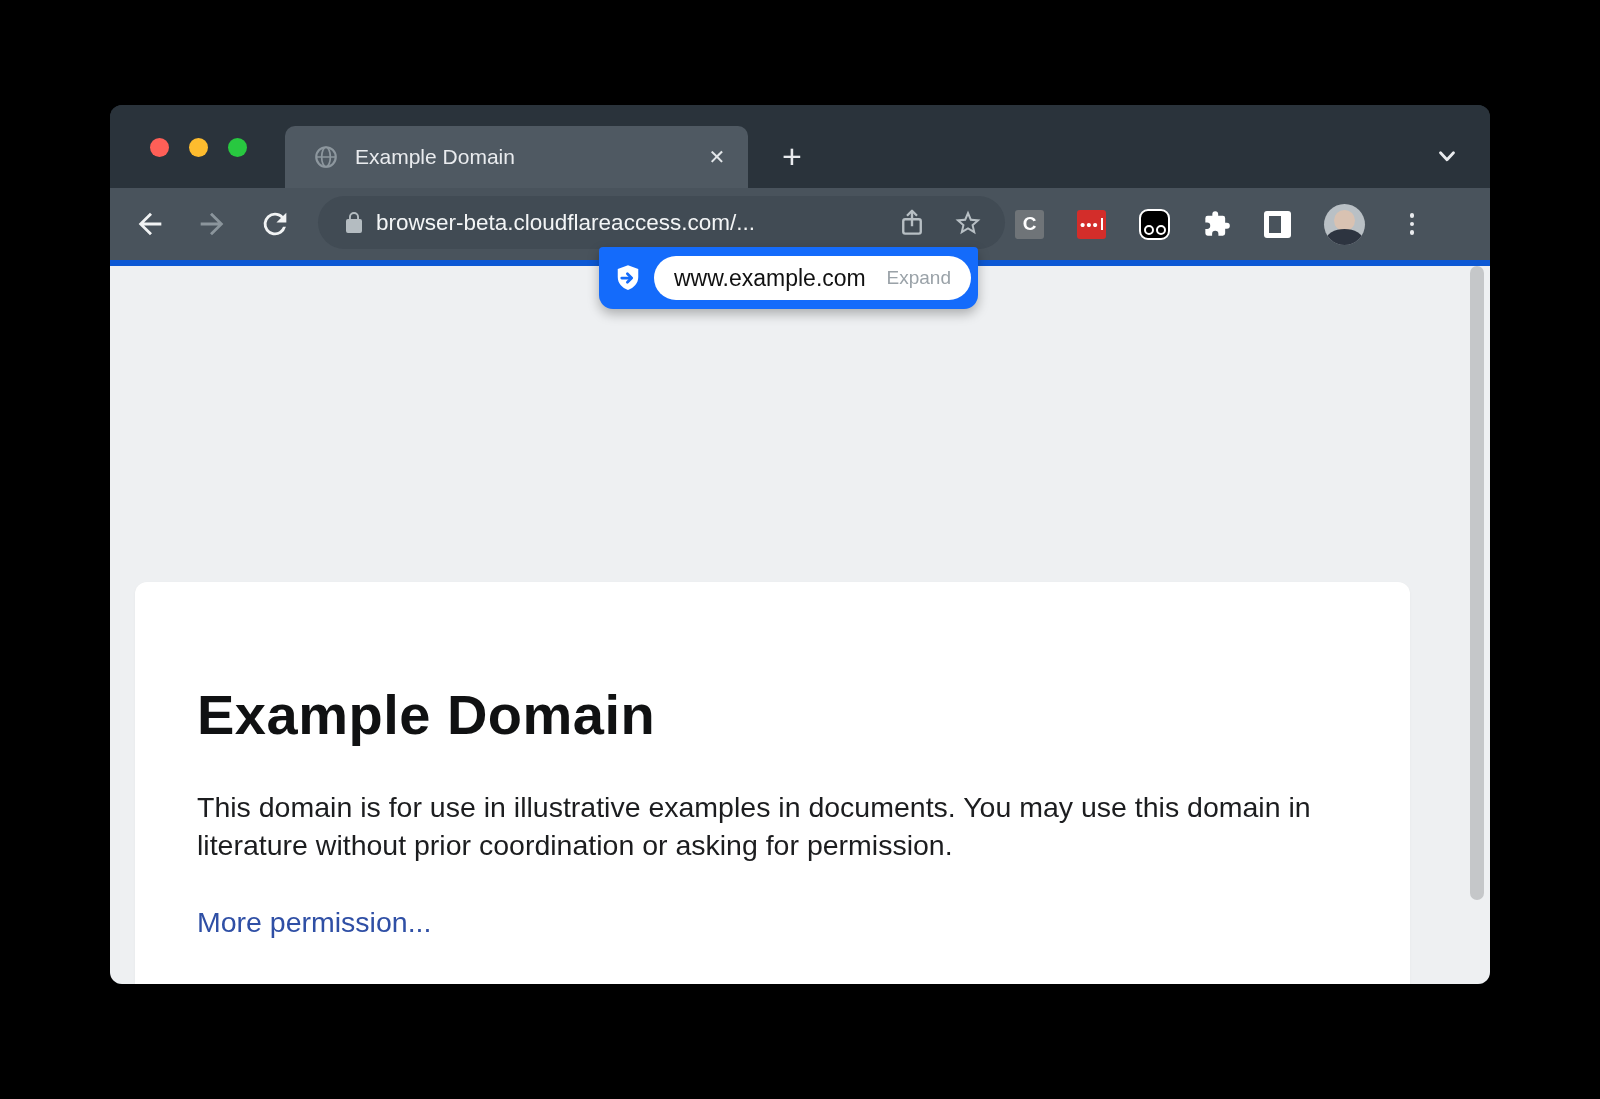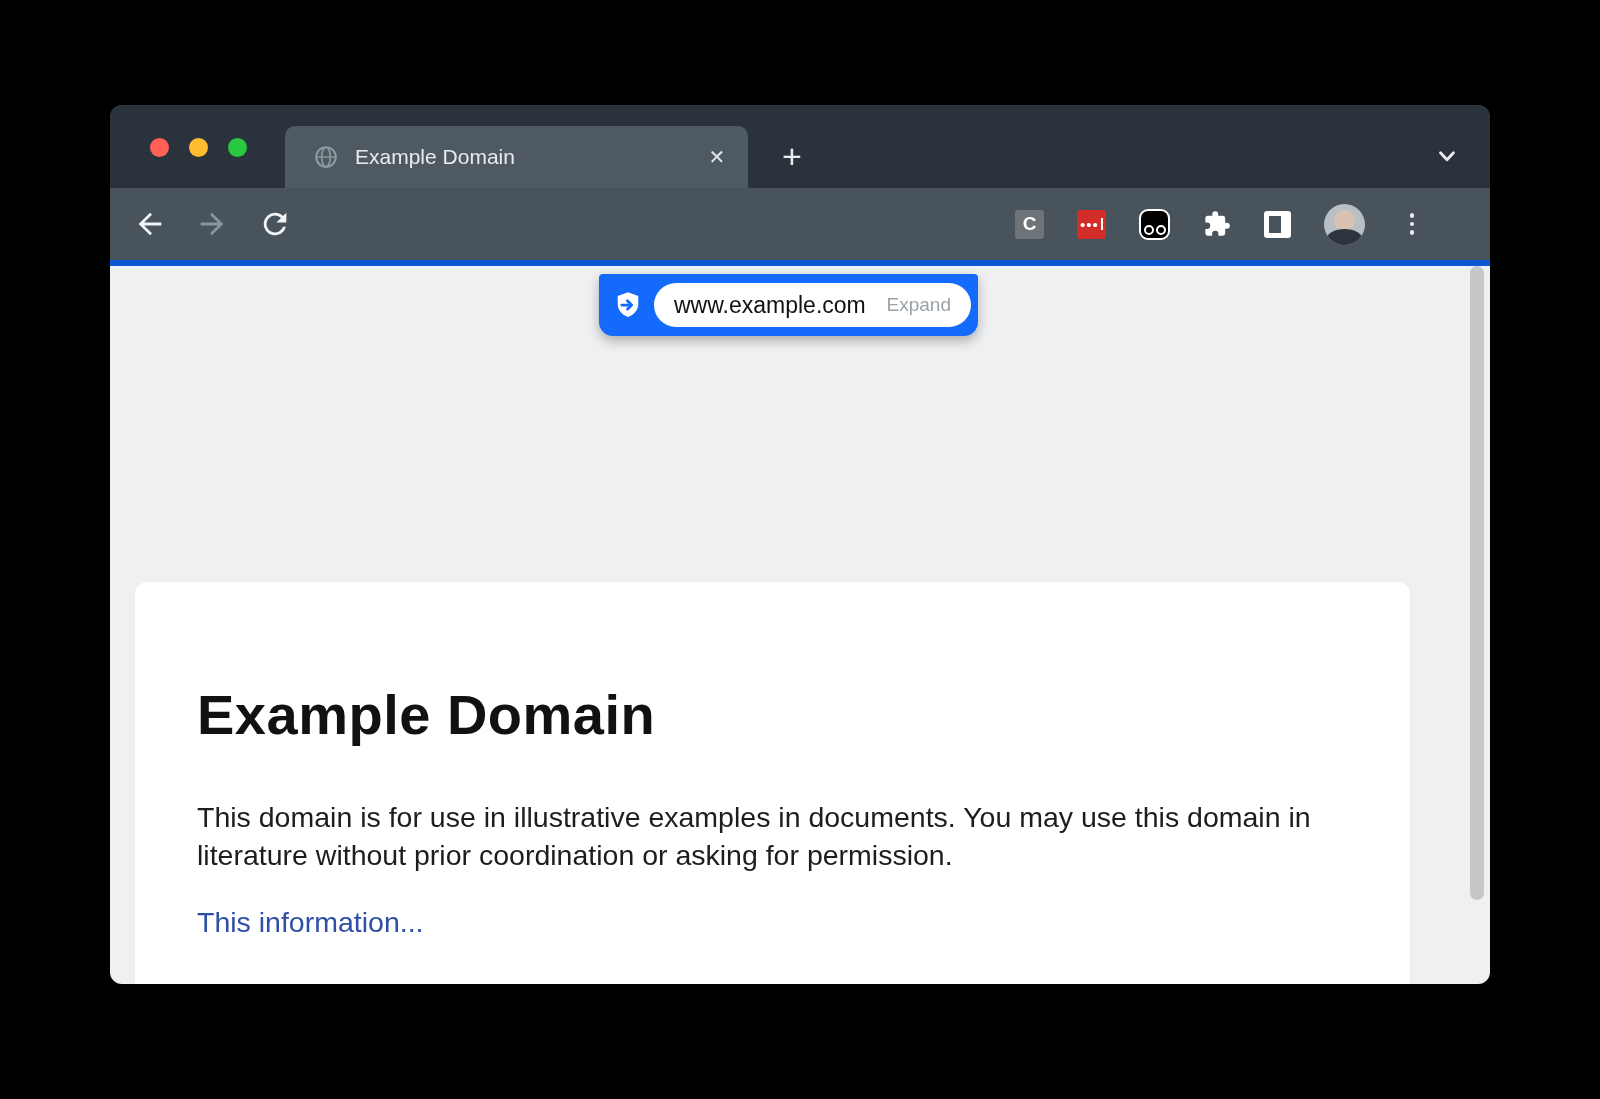--- a/index.html
+++ b/index.html
@@ -55,34 +55,34 @@
   .avatar { width:41px; height:41px; border-radius:50%; background:#b9c0c5; position:relative; overflow:hidden; }
   .avatar .head { position:absolute; left:10px; top:6px; width:21px; height:21px; border-radius:50%; background:#d9c2b2; }
   .avatar .body { position:absolute; left:2px; top:25px; width:37px; height:22px; border-radius:50% 50% 0 0; background:#2d3440; }
   .menu-dots { display:flex; flex-direction:column; gap:4px; align-items:center; width:28px; }
   .menu-dots i { width:4.5px; height:4.5px; border-radius:50%; background:#e9ebee; }
 
   
   .blue-divider { position:absolute; left:0; top:155px; width:100%; height:6px; }
   .page-viewport { position:absolute; left:0; top:161px; width:100%; height:718px; background:#eef0f2; }
 
-  .isolation-pill { position:absolute; left:489px; top:169px; width:379px; height:62px;
+  .isolation-pill { position:absolute; left:489px; top:142px; width:379px; height:62px;
                     border-radius:4px 4px 14px 14px; display:flex; align-items:center;
                     box-shadow:0 5px 12px rgba(0,0,0,0.28); }
   .pill-shield { width:30px; height:30px; margin-left:14px; flex:0 0 auto; }
   .pill-field { margin-left:11px; width:317px; height:44px; background:#fff; border-radius:22px;
                 display:flex; align-items:center; }
   .pill-domain { margin-left:20px; color:#111; font-size:23px; flex:1 1 auto; }
   .pill-expand { margin-right:20px; color:#9aa2a8; font-size:19px;text-align:right; }
 
   .content-card { position:absolute; left:25px; top:316px; width:1275px; height:468px;
                   background:#fff; border-radius:12px; box-shadow:0 1px 3px rgba(0,0,0,0.04); }
   .page-heading { position:absolute; left:62px; top:100px; font-size:56px; font-weight:700;
                   color:#101112; letter-spacing:0.5px; }
-  .page-body { position:absolute; left:62px; top:216px; width:1150px; font-size:28.5px;
+  .page-body { position:absolute; left:62px; top:206px; width:1150px; font-size:28.5px;
                line-height:38px; color:#1c1d1f; }
   .page-link { position:absolute; left:62px; top:324px; font-size:28.5px; text-decoration:none; }
 
   .scrollbar-thumb { position:absolute; left:1360px; top:161px; width:14px; height:634px;
                      background:#c5c7c9; border-radius:7px; }
 </style>
 </head>
 <body>
 
 <div class="browser-window">
@@ -113,20 +113,34 @@
     <svg class="nav-btn btn-back" viewBox="0 0 24 24">
       <path d="M20 11H7.83l5.59-5.59L12 4l-8 8 8 8 1.41-1.41L7.83 13H20v-2z" fill="#f1f3f4"></path>
     </svg>
     <svg class="nav-btn btn-fwd" viewBox="0 0 24 24">
       <path d="M4 11h12.17l-5.59-5.59L12 4l8 8-8 8-1.41-1.41L16.17 13H4v-2z" fill="#8b959c"></path>
     </svg>
     <svg class="nav-btn btn-reload" viewBox="0 0 24 24">
       <path d="M17.65 6.35A7.95 7.95 0 0 0 12 4a8 8 0 1 0 7.73 10h-2.08A6 6 0 1 1 12 6c1.66 0 3.14.69 4.22 1.78L13 11h7V4l-2.35 2.35z" fill="#f1f3f4"></path>
     </svg>
 
+    <div class="omnibox">
+      <svg class="lock-icon" viewBox="0 0 24 24">
+        <path d="M18 8h-1V6a5 5 0 0 0-10 0v2H6a2 2 0 0 0-2 2v10a2 2 0 0 0 2 2h12a2 2 0 0 0 2-2V10a2 2 0 0 0-2-2zM8.9 6a3.1 3.1 0 0 1 6.2 0v2H8.9V6z" fill="#b4bcc1"></path>
+      </svg>
+      <span class="url-text">browser-beta.cloudflareaccess.com/...</span>
+      <svg class="omni-action" viewBox="0 0 24 24">
+        <rect x="5" y="9" width="14" height="11.5" rx="1.5" fill="none" stroke="#b7bfc4" stroke-width="1.9"></rect>
+        <line x1="12" y1="2.6" x2="12" y2="14.5" stroke="#b7bfc4" stroke-width="1.9"></line>
+        <polyline points="8,6.2 12,2.2 16,6.2" fill="none" stroke="#b7bfc4" stroke-width="1.9" stroke-linejoin="round"></polyline>
+      </svg>
+      <svg class="omni-action" viewBox="0 0 24 24" style="margin-right:22px">
+        <path d="M22 9.24l-7.19-.62L12 2 9.19 8.63 2 9.24l5.46 4.73L5.82 21 12 17.27 18.18 21l-1.63-7.03L22 9.24zM12 15.4l-3.76 2.27 1-4.28-3.32-2.88 4.38-.38L12 6.1l1.71 4.04 4.38.38-3.32 2.88 1 4.28L12 15.4z" fill="#b7bfc4"></path>
+      </svg>
+    </div>
 
     <div class="ext-area">
       <div class="ext-c">C</div>
       <div class="ext-lastpass" style="background:#d32d2a">
         <span class="lp-dots">•••</span>
           <span class="lp-bar"></span>
       </div>
       <div class="ext-black">
         <span class="cam-circle"></span>
           <span class="cam-circle"></span>
@@ -148,21 +162,21 @@
         </div>
     </div>
   </div>
 
   <div class="blue-divider" style="background:#0c58d4"></div>
 
   <div class="page-viewport">
     <div class="content-card">
       <h1 class="page-heading">Example Domain</h1>
       <p class="page-body">This domain is for use in illustrative examples in documents. You may use this domain in literature without prior coordination or asking for permission.</p>
-      <a href="#" class="page-link" style="color:#2f4fa5">This information...</a>
+      <a href="#" class="page-link" style="color:#2f4fa5">More permission...</a>
     </div>
   </div>
 
   <div class="isolation-pill" style="background:#146bfb">
     <svg class="pill-shield" viewBox="0 0 24 24">
       <path d="M12 1.8l8.2 3v6.4c0 5.2-3.5 8.6-8.2 10.3C7.3 19.8 3.8 16.4 3.8 11.2V4.8l8.2-3z" fill="#fff"></path>
       <line x1="7" y1="12" x2="14.5" y2="12" stroke="#146bfb" stroke-width="2.2" stroke-linecap="round"></line>
       <polyline points="11.5,8.6 14.9,12 11.5,15.4" fill="none" stroke="#146bfb" stroke-width="2.2" stroke-linecap="round" stroke-linejoin="round"></polyline>
     </svg>
     <div class="pill-field">

